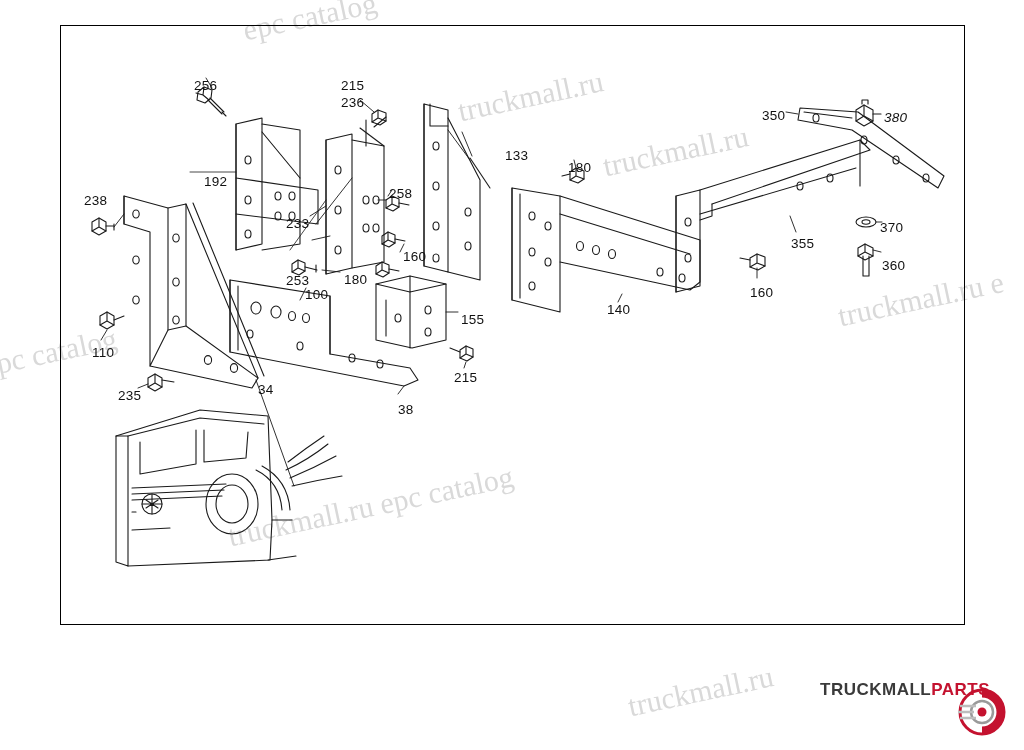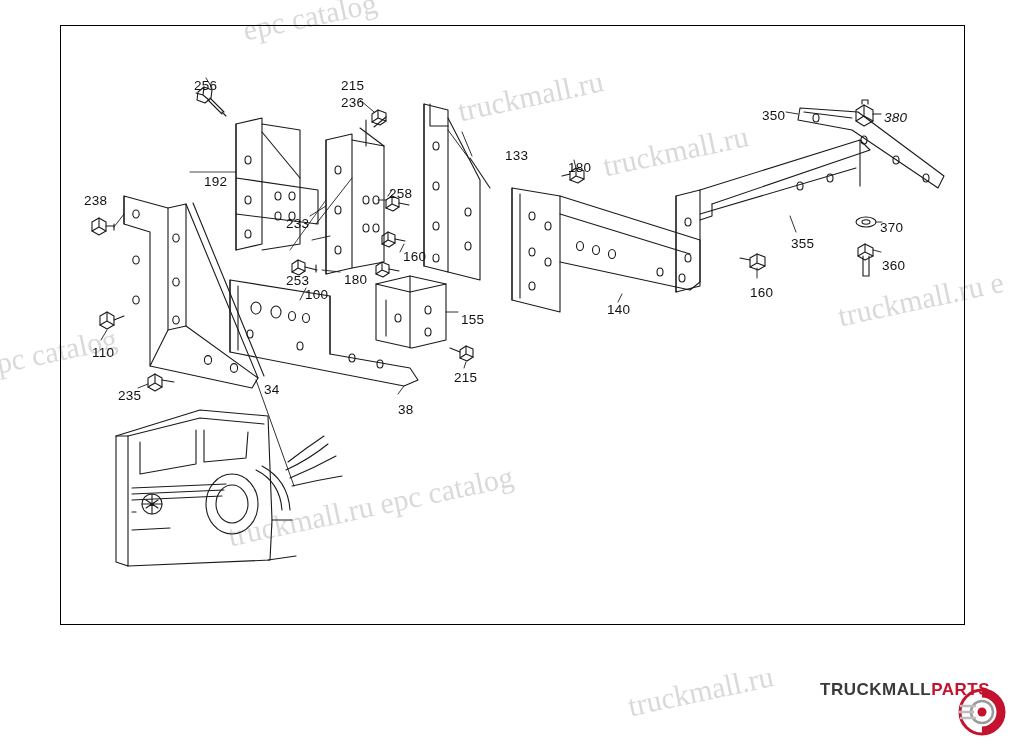--- a/index.html
+++ b/index.html
@@ -345,21 +345,21 @@
       <div class="lbl" style="left: 403px; top: 249px;">160</div>
       <div class="lbl" style="left: 882px; top: 258px;">360</div>
       <div class="lbl" style="left: 344px; top: 272px;">180</div>
       <div class="lbl" style="left: 305px; top: 287px;">100</div>
       <div class="lbl" style="left: 750px; top: 285px;">160</div>
       <div class="lbl" style="left: 607px; top: 302px;">140</div>
       <div class="lbl" style="left: 461px; top: 312px;">155</div>
       <div class="lbl" style="left: 92px; top: 345px;">110</div>
       <div class="lbl" style="left: 454px; top: 370px;">215</div>
       <div class="lbl" style="left: 118px; top: 388px; text-align: center;">235</div>
-      <div class="lbl" style="left: 264px; top: 382px;">34</div>
+      <div class="lbl" style="left: 258px; top: 382px;">34</div>
       <div class="lbl" style="left: 398px; top: 402px;">38</div>
     </div>
 
   <div class="brand">
     <svg viewBox="0 0 190 62" style="position:absolute;left:0;top:0;width:190px;height:62px">
       <g transform="translate(136,16)">
         <circle cx="26" cy="22" r="22" fill="none" stroke="#c4122f" stroke-width="3"></circle>
         <path d="M26,4 a18,18 0 0,1 0,36" fill="none" stroke="#c4122f" stroke-width="7"></path>
         <circle cx="26" cy="22" r="11" fill="none" stroke="#9a9a9a" stroke-width="2.5"></circle>
         <circle cx="26" cy="22" r="4.5" fill="#c4122f"></circle>

